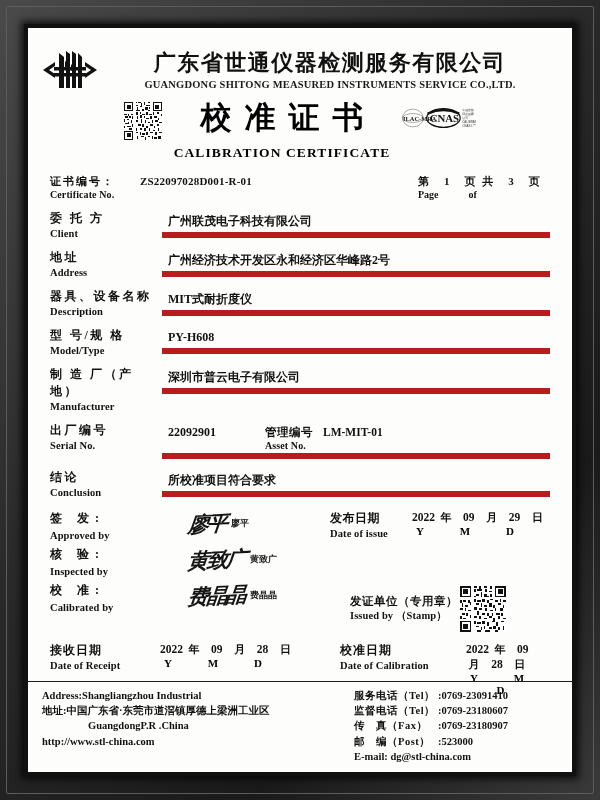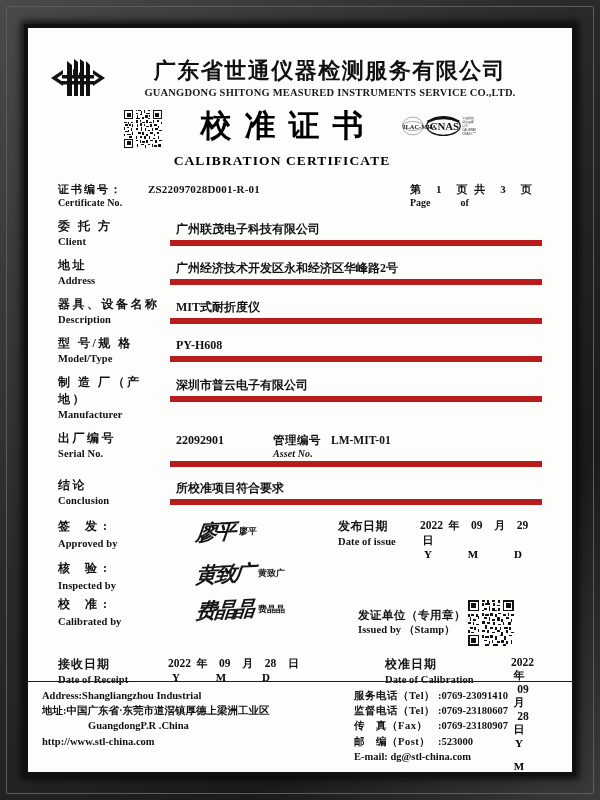--- a/index.html
+++ b/index.html
@@ -35,21 +35,21 @@
     background: #111;
   }
 
   
   .page {
     position: absolute;
     left: 28px; top: 28px;
     width: 544px; height: 744px;
     background: #fdfdfb;
     box-sizing: border-box;
-    padding: 8px;
+    padding: 0;
     overflow: hidden;
   }
 
   
   .header {
     display: flex;
     align-items: center;
     padding: 18px 14px 0 14px;
   }
   .logo-mark { width: 56px; height: 48px; flex: 0 0 56px; }
@@ -152,21 +152,21 @@
   }
 
   .inline-sub {
     display: inline-flex;
     align-items: flex-start;
     margin-left: 46px;
     vertical-align: top;
   }
   .inline-sub .sub-lbl { margin-right: 10px; }
   .inline-sub .sub-lbl .lbl-cn { font-size: 11.5px; display:block; letter-spacing: 0.5px; }
-  .inline-sub .sub-lbl .lbl-en { font-size: 10px; display:block; font-weight:bold;font-style:italic; }
+  .inline-sub .sub-lbl .lbl-en { font-size: 10px; display:block; font-weight:bold; }
   .inline-sub .sub-val { font-size: 11.5px; font-weight: bold; padding-top: 1px; }
 
   
   .sig-area { margin-top: 12px; position: relative; }
   .sig-row {
     display: flex;
     align-items: flex-start;
     min-height: 36px;
   }
   .sig-label { width: 112px; flex: 0 0 112px; }
@@ -221,21 +221,21 @@
   .bottom-dates {
     display: flex;
     margin-top: 10px;
     padding-bottom: 8px;
   }
   .bd-col { display: flex; align-items: flex-start; }
   .bd-col.left { width: 290px; flex: 0 0 290px; }
   .bd-lbl { width: 110px; flex: 0 0 110px; }
   .bd-lbl .lbl-cn { font-size: 12px; display:block; letter-spacing: 1px; }
   .bd-lbl .lbl-en { font-size: 10.5px; display:block; margin-top:1px; font-weight:bold; }
-  .bd-lbl.wide { width: 126px; flex: 0 0 126px; margin-left: 37px; }
+  .bd-lbl.wide { width: 126px; flex: 0 0 126px; }
 
   
   .footer {
     position: absolute;
     left: 0; right: 0; bottom: 0;
     border-top: 1.5px solid #1f1f1f;
     display: flex;
     padding: 6px 14px 8px 14px;
     box-sizing: border-box;
     font-size: 10.5px;

